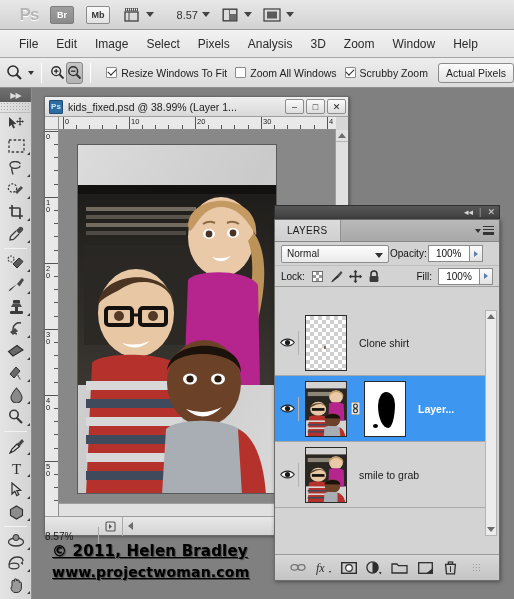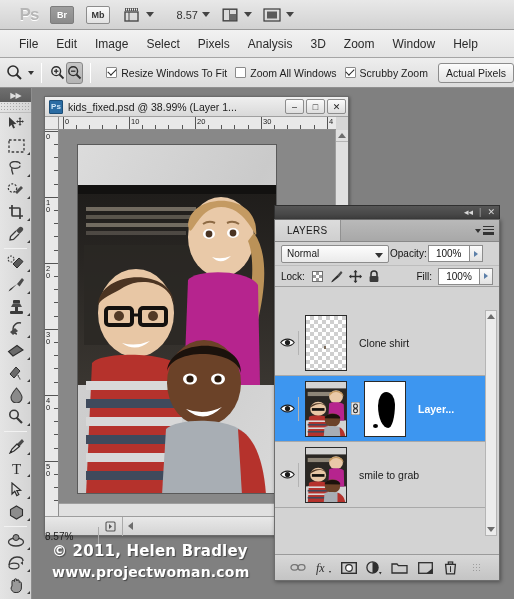--- a/index.html
+++ b/index.html
@@ -287,24 +287,25 @@
   .panel-bottombar{
     position:absolute;left:0;bottom:0;width:224px;height:26px;
     background:linear-gradient(to bottom,#d8d8d8,#c4c4c4);
     border-top:1px solid #9b9b9b;
     display:flex;align-items:center;justify-content:space-around;padding:0 10px;
   }
   .pb-ico{ width:18px;height:18px;display:flex;align-items:center;justify-content:center;}
   
   .watermark{
     position:absolute;left:52px;top:541px;width:260px;
-    color:#ffffff; font-family:"DejaVu Sans",sans-serif;
+    color:#000000; font-family:"DejaVu Sans",sans-serif;
     font-size:15px; font-weight:bold; line-height:21px;
     text-shadow:1px 1px 1px rgba(0,0,0,.45);
     letter-spacing:.2px;
+    text-decoration:underline;
   }
   .wm2{ font-size:14px; }
 </style>
 </head>
 <body>
 
 <div class="appbar">
   <div class="ps-logo">Ps</div>
   <div class="sq-btn">Br</div>
   <div class="sq-btn light">Mb</div>

